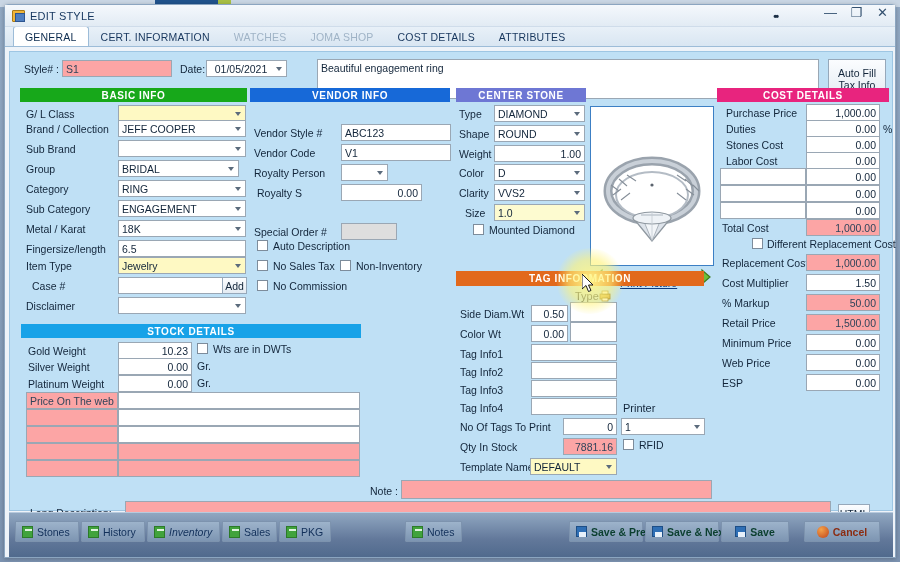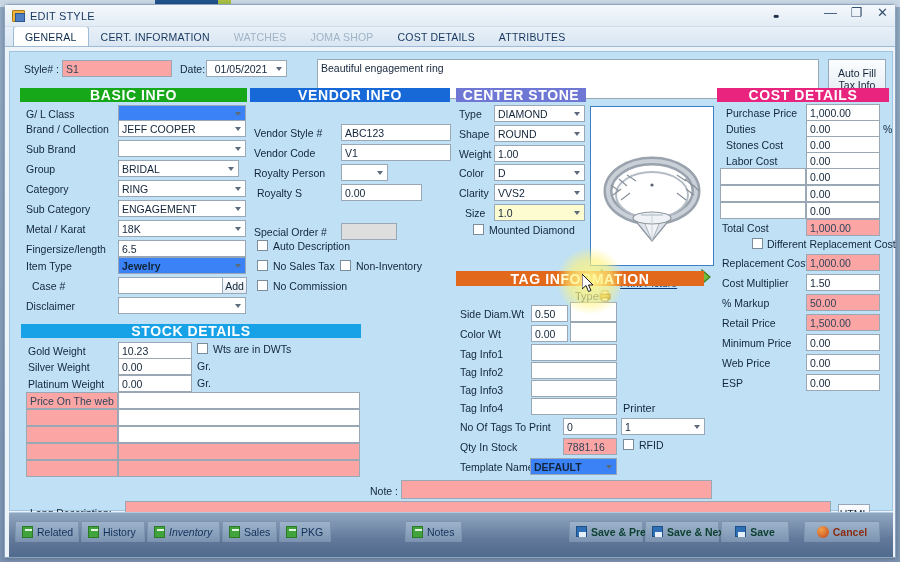--- a/index.html
+++ b/index.html
@@ -52,29 +52,29 @@
   .client { position:absolute; left:4px; top:46px; width:884px; height:460px;
     background:#bfe0f5; border:1px solid #9ec6e3; }
   .lbl { position:absolute; font-size:10.5px; color:#12253a; white-space:nowrap; }
   .inp {
     position:absolute; background:#ffffff; border:1px solid #9aa7b4;
     font-size:10.5px; color:#12253a; padding:1px 3px; line-height:14px; height:17px; overflow:hidden;
     white-space:nowrap;
   }
   .inp.ro { background:#fca5a5; color:#30445a; }
   .inp.gray { background:#dedede; }
-  .inp.num { }
+  .inp.num { text-align:right; }
   .combo { position:absolute; background:#ffffff; border:1px solid #9aa7b4; height:17px;
     font-size:10.5px; color:#12253a; padding:1px 14px 1px 3px; line-height:14px; overflow:hidden; white-space:nowrap;}
-  .combo.gray { background:#3b82f6;font-weight:bold; }
+  .combo.gray { background:#fef9c3; }
   .combo:after {
     content:""; position:absolute; right:4px; top:6px; width:0;height:0;
     border-left:3.5px solid transparent; border-right:3.5px solid transparent; border-top:4px solid #5b6b7c;
   }
-  .hdr { position:absolute; height:14px; color:#ffffff; font-size:14px; font-weight:bold;
+  .hdr { position:absolute; height:14px; color:#ffffff; font-size:10px; font-weight:bold;
     display:flex; align-items:center; justify-content:center; letter-spacing:.6px; }
 
   .chk { position:absolute; width:11px; height:11px; background:#fff; border:1px solid #7d8c9b; }
   .chklbl { position:absolute; font-size:10.5px; color:#12253a; white-space:nowrap; }
 
   .picbox { position:absolute; background:#ffffff; border:1px solid #3c7fc4; }
   .arrow-btn { position:absolute; width:26px; height:18px; }
   .printpic { position:absolute; font-size:10.5px; color:#0d3a7d; text-decoration:underline; }
 
   .btn3d {
@@ -405,21 +405,21 @@
     <div style="position:absolute;left:572px;top:222px;">
       <svg width="14" height="20" viewBox="0 0 14 20">
         <polygon points="0,0 0,15 4,11.5 6.5,17.5 9,16.5 6.5,11 11,11" fill="#ffffff" stroke="#1c1c1c" stroke-width="1"></polygon>
       </svg>
     </div>
   </div>
 
   <div class="bottombar">
     <div class="bbtn" style="left:6px;width:64px;">
       <span class="ico-doc"></span>
-      <span>Related</span>
+      <span>Stones</span>
     </div>
     <div class="bbtn" style="left:72px;width:64px;">
       <span class="ico-doc"></span>
       <span>History</span>
     </div>
     <div class="bbtn" style="left:138px;width:73px;font-style:italic;">
       <span class="ico-doc"></span>
       <span>Inventory</span>
     </div>
     <div class="bbtn" style="left:213px;width:55px;">

